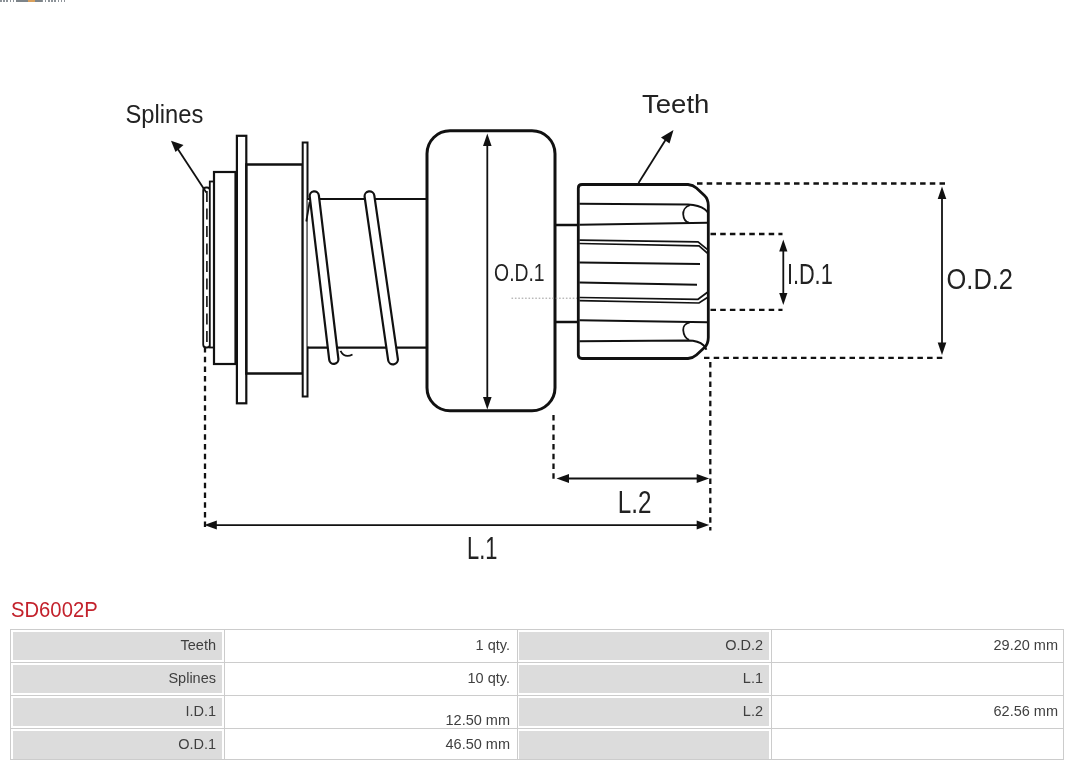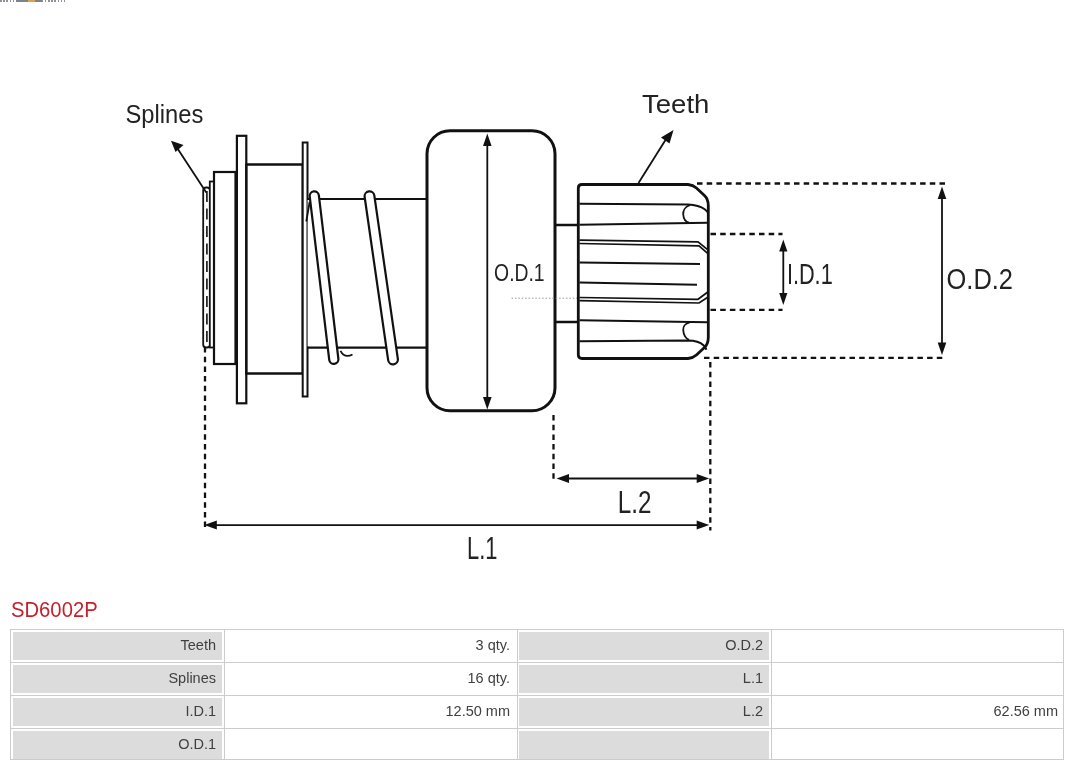--- a/index.html
+++ b/index.html
@@ -132,20 +132,22 @@
 
   <div class="gc" style="left:508px;top:2px;width:250px;height:28px"></div>
   <div class="gc" style="left:508px;top:35px;width:250px;height:28px"></div>
   <div class="gc" style="left:508px;top:68px;width:250px;height:28px"></div>
   <div class="gc" style="left:508px;top:101px;width:250px;height:28px"></div>
 
   <div class="ct" style="left:0;top:7px;width:205px">Teeth</div>
   <div class="ct" style="left:0;top:40px;width:205px">Splines</div>
   <div class="ct" style="left:0;top:73px;width:205px">I.D.1</div>
   <div class="ct" style="left:0;top:106px;width:205px">O.D.1</div>
-  <div class="ct" style="left:213px;top:7px;width:286px">3 qty.</div>
-  <div class="ct" style="left:213px;top:40px;width:286px">16 qty.</div>
-  <div class="ct" style="left:213px;top:73px;width:286px">12.50 mm</div>
+  <div class="ct" style="left:213px;top:7px;width:286px">1 qty.</div>
+  <div class="ct" style="left:213px;top:40px;width:286px">10 qty.</div>
+  <div class="ct" style="left:213px;top:82px;width:286px">12.50 mm</div>
+  <div class="ct" style="left:213px;top:106px;width:286px">46.50 mm</div>
   <div class="ct" style="left:508px;top:7px;width:244px">O.D.2</div>
   <div class="ct" style="left:508px;top:40px;width:244px">L.1</div>
   <div class="ct" style="left:508px;top:73px;width:244px">L.2</div>
+  <div class="ct" style="left:760px;top:7px;width:287px">29.20 mm</div>
   <div class="ct" style="left:760px;top:73px;width:287px">62.56 mm</div>
 </div>
 
 </body></html>

